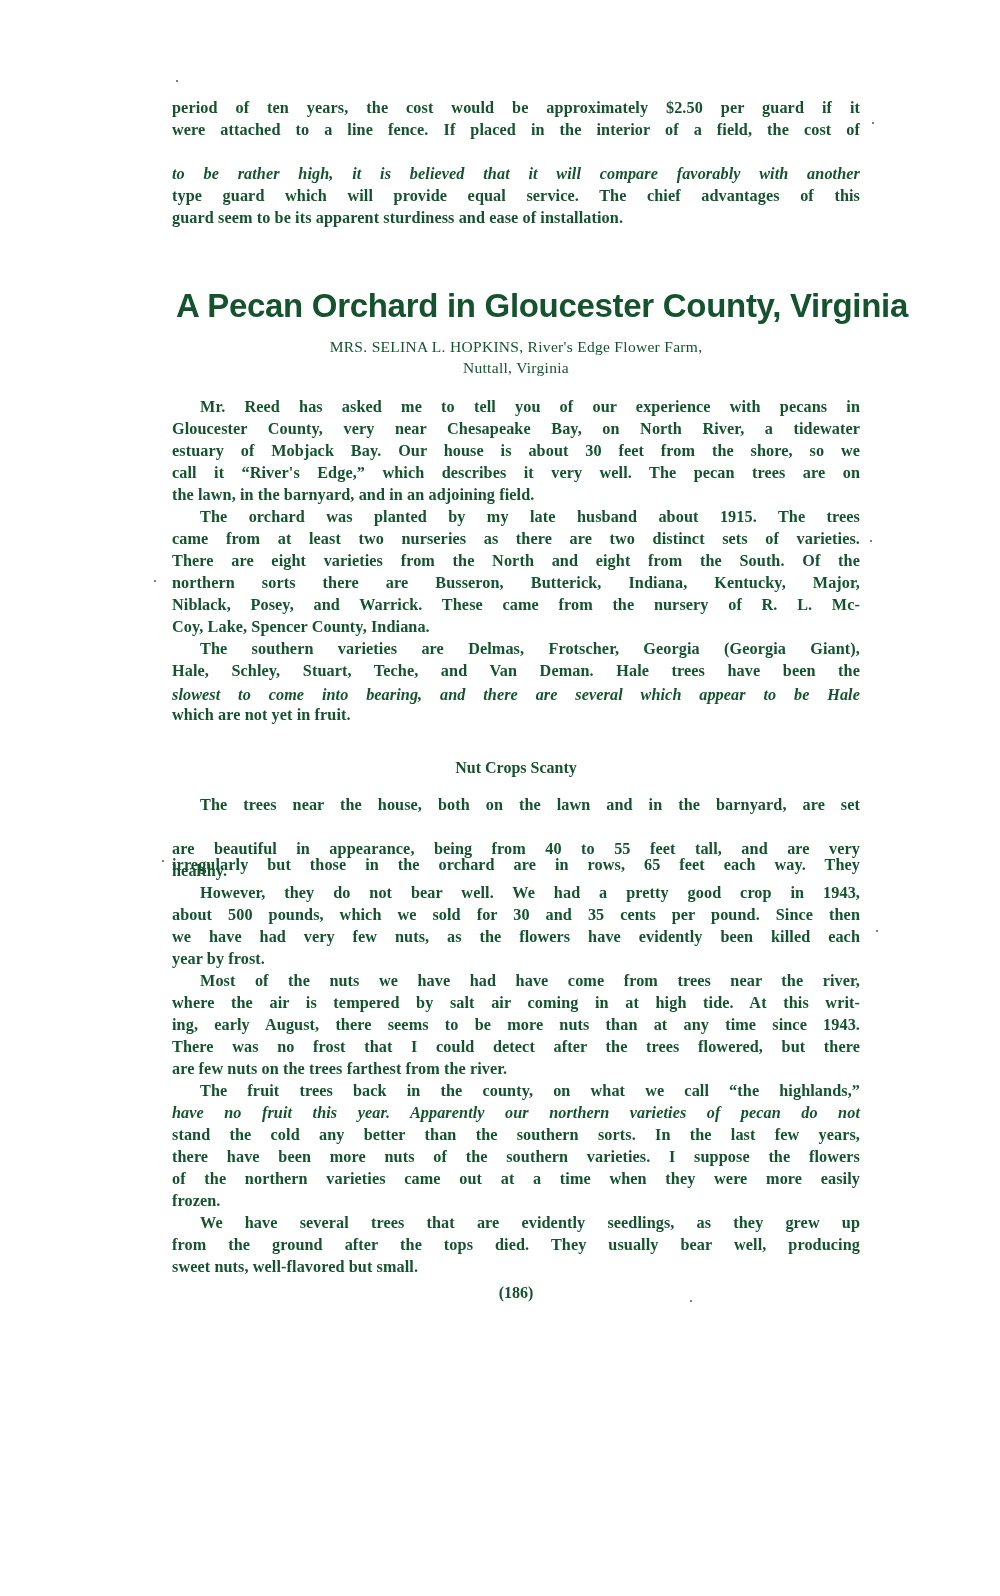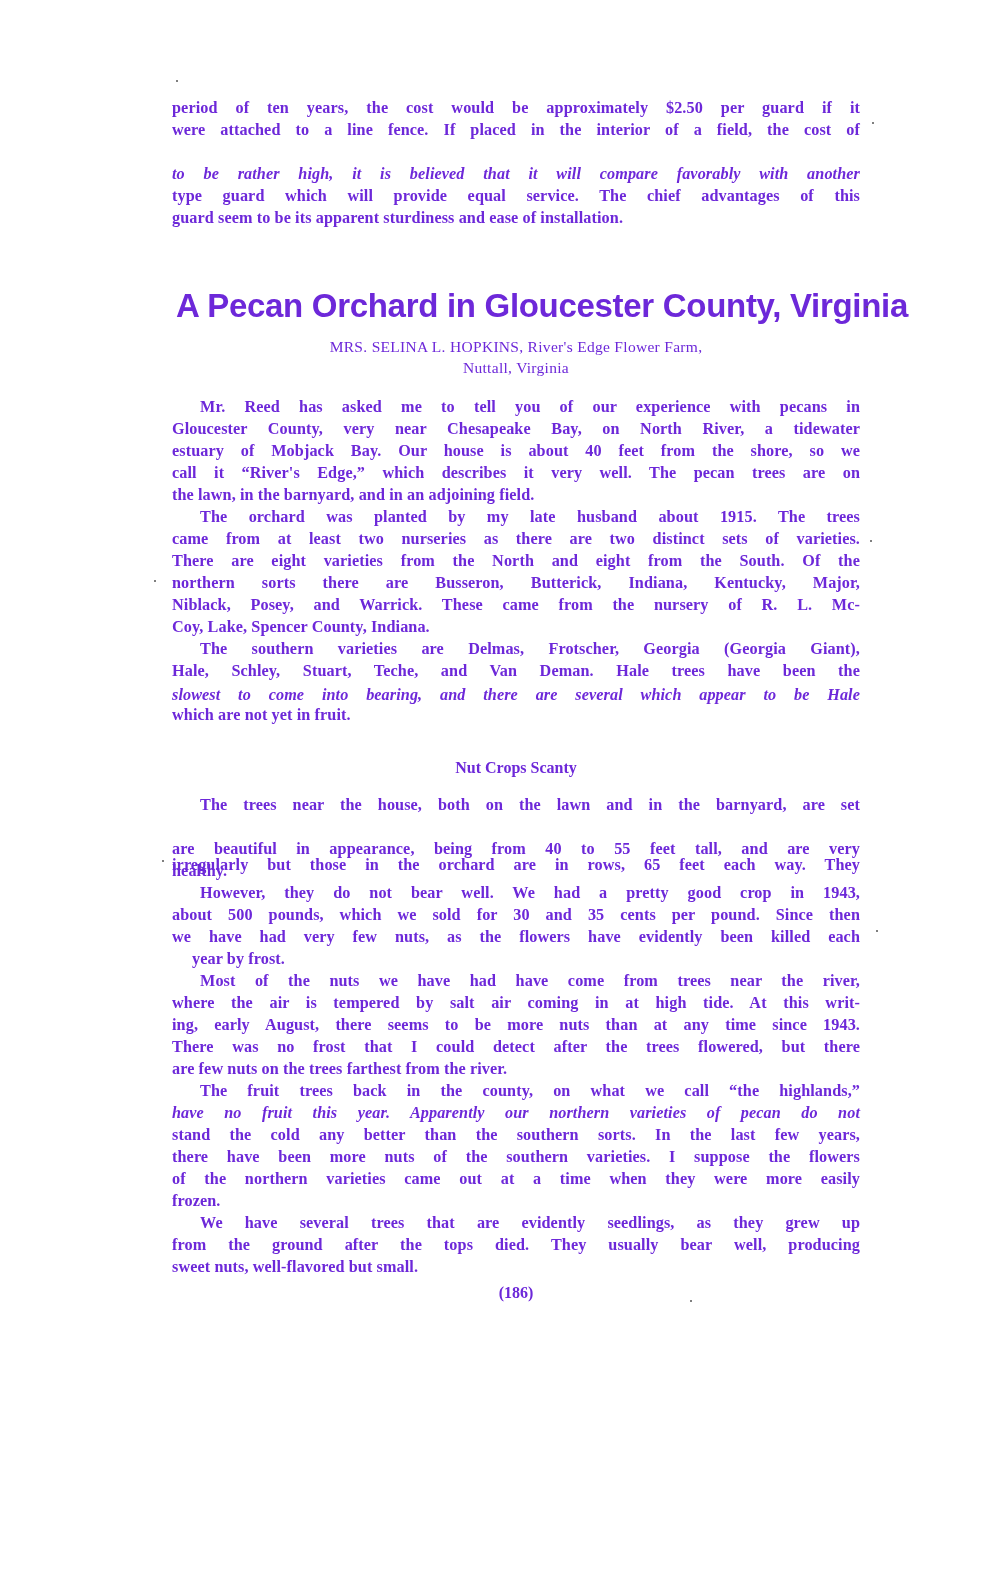--- a/index.html
+++ b/index.html
@@ -1,17 +1,17 @@
 <!DOCTYPE html>
 <html><head>
 <meta charset="utf-8">
 <style>
   html, body { margin:0; padding:0; background:#ffffff; }
   body { width:1000px; height:1596px; position:relative; overflow:hidden; }
-  .page { position:absolute; left:0; top:0; width:1000px; height:1596px; background:#fff; color:#6d28d9; font-family:"DejaVu Serif", "Liberation Serif", serif; }
+  .page { position:absolute; left:0; top:0; width:1000px; height:1596px; background:#fff; color:#14532d; font-family:"DejaVu Serif", "Liberation Serif", serif; }
   .line { position:absolute; left:172px; width:688px; font-size:16.2px; line-height:22px; height:22px; white-space:nowrap; text-align:justify; text-align-last:justify; font-family:"Liberation Serif", serif; font-weight:bold; letter-spacing:0.1px; transform-origin:left top; }
   .line.last { text-align-last:left; }
   .line.indent { left:200px; width:660px; }
   .line.i { font-style:italic; }
   .title { position:absolute; left:176px; width:684px; top:286px; font-family:Liberation Sans, sans-serif; font-weight:bold; font-size:33px; line-height:40px; text-align:center; letter-spacing:-0.3px; white-space:nowrap; }
   .author { position:absolute; left:172px; width:688px; top:336px; font-family:"Liberation Serif", serif; font-size:15.5px; line-height:22px; text-align:center; letter-spacing:0.3px; }
   .author2 { top:357px; }
   .subhead { position:absolute; left:172px; width:688px; top:757px; font-family:"Liberation Serif", serif; font-weight:bold; font-size:16px; line-height:22px; text-align:center; }
   .pageno { position:absolute; left:172px; width:688px; top:1282px; font-family:"Liberation Serif", serif; font-weight:bold; font-size:16px; line-height:22px; text-align:center; }
   .speck { position:absolute; width:2px; height:2px; background:#555; border-radius:1px; }
@@ -26,21 +26,21 @@
   <div class="line i" style="top: 163px; white-space: nowrap;">to be rather high, it is believed that it will compare favorably with another</div>
   <div class="line" style="top: 185px; white-space: nowrap;">type guard which will provide equal service. The chief advantages of this</div>
   <div class="line last" style="top: 207px; white-space: nowrap;">guard seem to be its apparent sturdiness and ease of installation.</div>
 
   <div class="title">A Pecan Orchard in Gloucester County, Virginia</div>
   <div class="author">MRS. SELINA L. HOPKINS, River's Edge Flower Farm,</div>
   <div class="author author2">Nuttall, Virginia</div>
 
   <div class="line" style="top: 418px; white-space: nowrap;">Gloucester County, very near Chesapeake Bay, on North River, a tidewater</div>
   <div class="line indent" style="top: 396px; white-space: nowrap;">Mr. Reed has asked me to tell you of our experience with pecans in</div>
-  <div class="line" style="top: 440px; white-space: nowrap;">estuary of Mobjack Bay. Our house is about 40 feet from the shore, so we</div>
+  <div class="line" style="top: 440px; white-space: nowrap;">estuary of Mobjack Bay. Our house is about 30 feet from the shore, so we</div>
   <div class="line" style="top: 462px; white-space: nowrap;">call it “River's Edge,” which describes it very well. The pecan trees are on</div>
   <div class="line last" style="top: 484px; white-space: nowrap;">the lawn, in the barnyard, and in an adjoining field.</div>
   <div class="line indent" style="top: 506px; white-space: nowrap;">The orchard was planted by my late husband about 1915. The trees</div>
   <div class="line" style="top: 528px; white-space: nowrap;">came from at least two nurseries as there are two distinct sets of varieties.</div>
   <div class="line" style="top: 550px; white-space: nowrap;">There are eight varieties from the North and eight from the South. Of the</div>
   <div class="line" style="top: 594px; white-space: nowrap;">Niblack, Posey, and Warrick. These came from the nursery of R. L. Mc-</div>
   <div class="line" style="top: 572px; white-space: nowrap;">northern sorts there are Busseron, Butterick, Indiana, Kentucky, Major,</div>
   <div class="line last" style="top: 616px; white-space: nowrap;">Coy, Lake, Spencer County, Indiana.</div>
   <div class="line indent" style="top: 638px; white-space: nowrap;">The southern varieties are Delmas, Frotscher, Georgia (Georgia Giant),</div>
   <div class="line" style="top: 660px; white-space: nowrap;">Hale, Schley, Stuart, Teche, and Van Deman. Hale trees have been the</div>
@@ -49,21 +49,21 @@
 
   <div class="subhead">Nut Crops Scanty</div>
 
   <div class="line indent" style="top: 794px; white-space: nowrap;">The trees near the house, both on the lawn and in the barnyard, are set</div>
   <div class="line" style="top: 816px; white-space: nowrap; margin-top: 38px;">irregularly but those in the orchard are in rows, 65 feet each way. They</div>
   <div class="line" style="top: 838px; white-space: nowrap;">are beautiful in appearance, being from 40 to 55 feet tall, and are very</div>
   <div class="line last" style="top: 860px; white-space: nowrap;">healthy.</div>
   <div class="line indent" style="top: 882px; white-space: nowrap;">However, they do not bear well. We had a pretty good crop in 1943,</div>
   <div class="line" style="top: 904px; white-space: nowrap;">about 500 pounds, which we sold for 30 and 35 cents per pound. Since then</div>
   <div class="line" style="top: 926px; white-space: nowrap;">we have had very few nuts, as the flowers have evidently been killed each</div>
-  <div class="line last" style="top: 948px; white-space: nowrap; margin-left: 20px;">year by frost.</div>
+  <div class="line last" style="top: 948px; white-space: nowrap;">year by frost.</div>
   <div class="line indent" style="top: 970px; white-space: nowrap;">Most of the nuts we have had have come from trees near the river,</div>
   <div class="line" style="top: 992px; white-space: nowrap;">where the air is tempered by salt air coming in at high tide. At this writ-</div>
   <div class="line" style="top: 1014px; white-space: nowrap;">ing, early August, there seems to be more nuts than at any time since 1943.</div>
   <div class="line" style="top: 1036px; white-space: nowrap;">There was no frost that I could detect after the trees flowered, but there</div>
   <div class="line last" style="top: 1058px; white-space: nowrap;">are few nuts on the trees farthest from the river.</div>
   <div class="line indent" style="top: 1080px; white-space: nowrap;">The fruit trees back in the county, on what we call “the highlands,”</div>
   <div class="line i" style="top: 1102px; white-space: nowrap;">have no fruit this year. Apparently our northern varieties of pecan do not</div>
   <div class="line" style="top: 1124px; white-space: nowrap;">stand the cold any better than the southern sorts. In the last few years,</div>
   <div class="line" style="top: 1146px; white-space: nowrap;">there have been more nuts of the southern varieties. I suppose the flowers</div>
   <div class="line" style="top: 1168px; white-space: nowrap;">of the northern varieties came out at a time when they were more easily</div>

